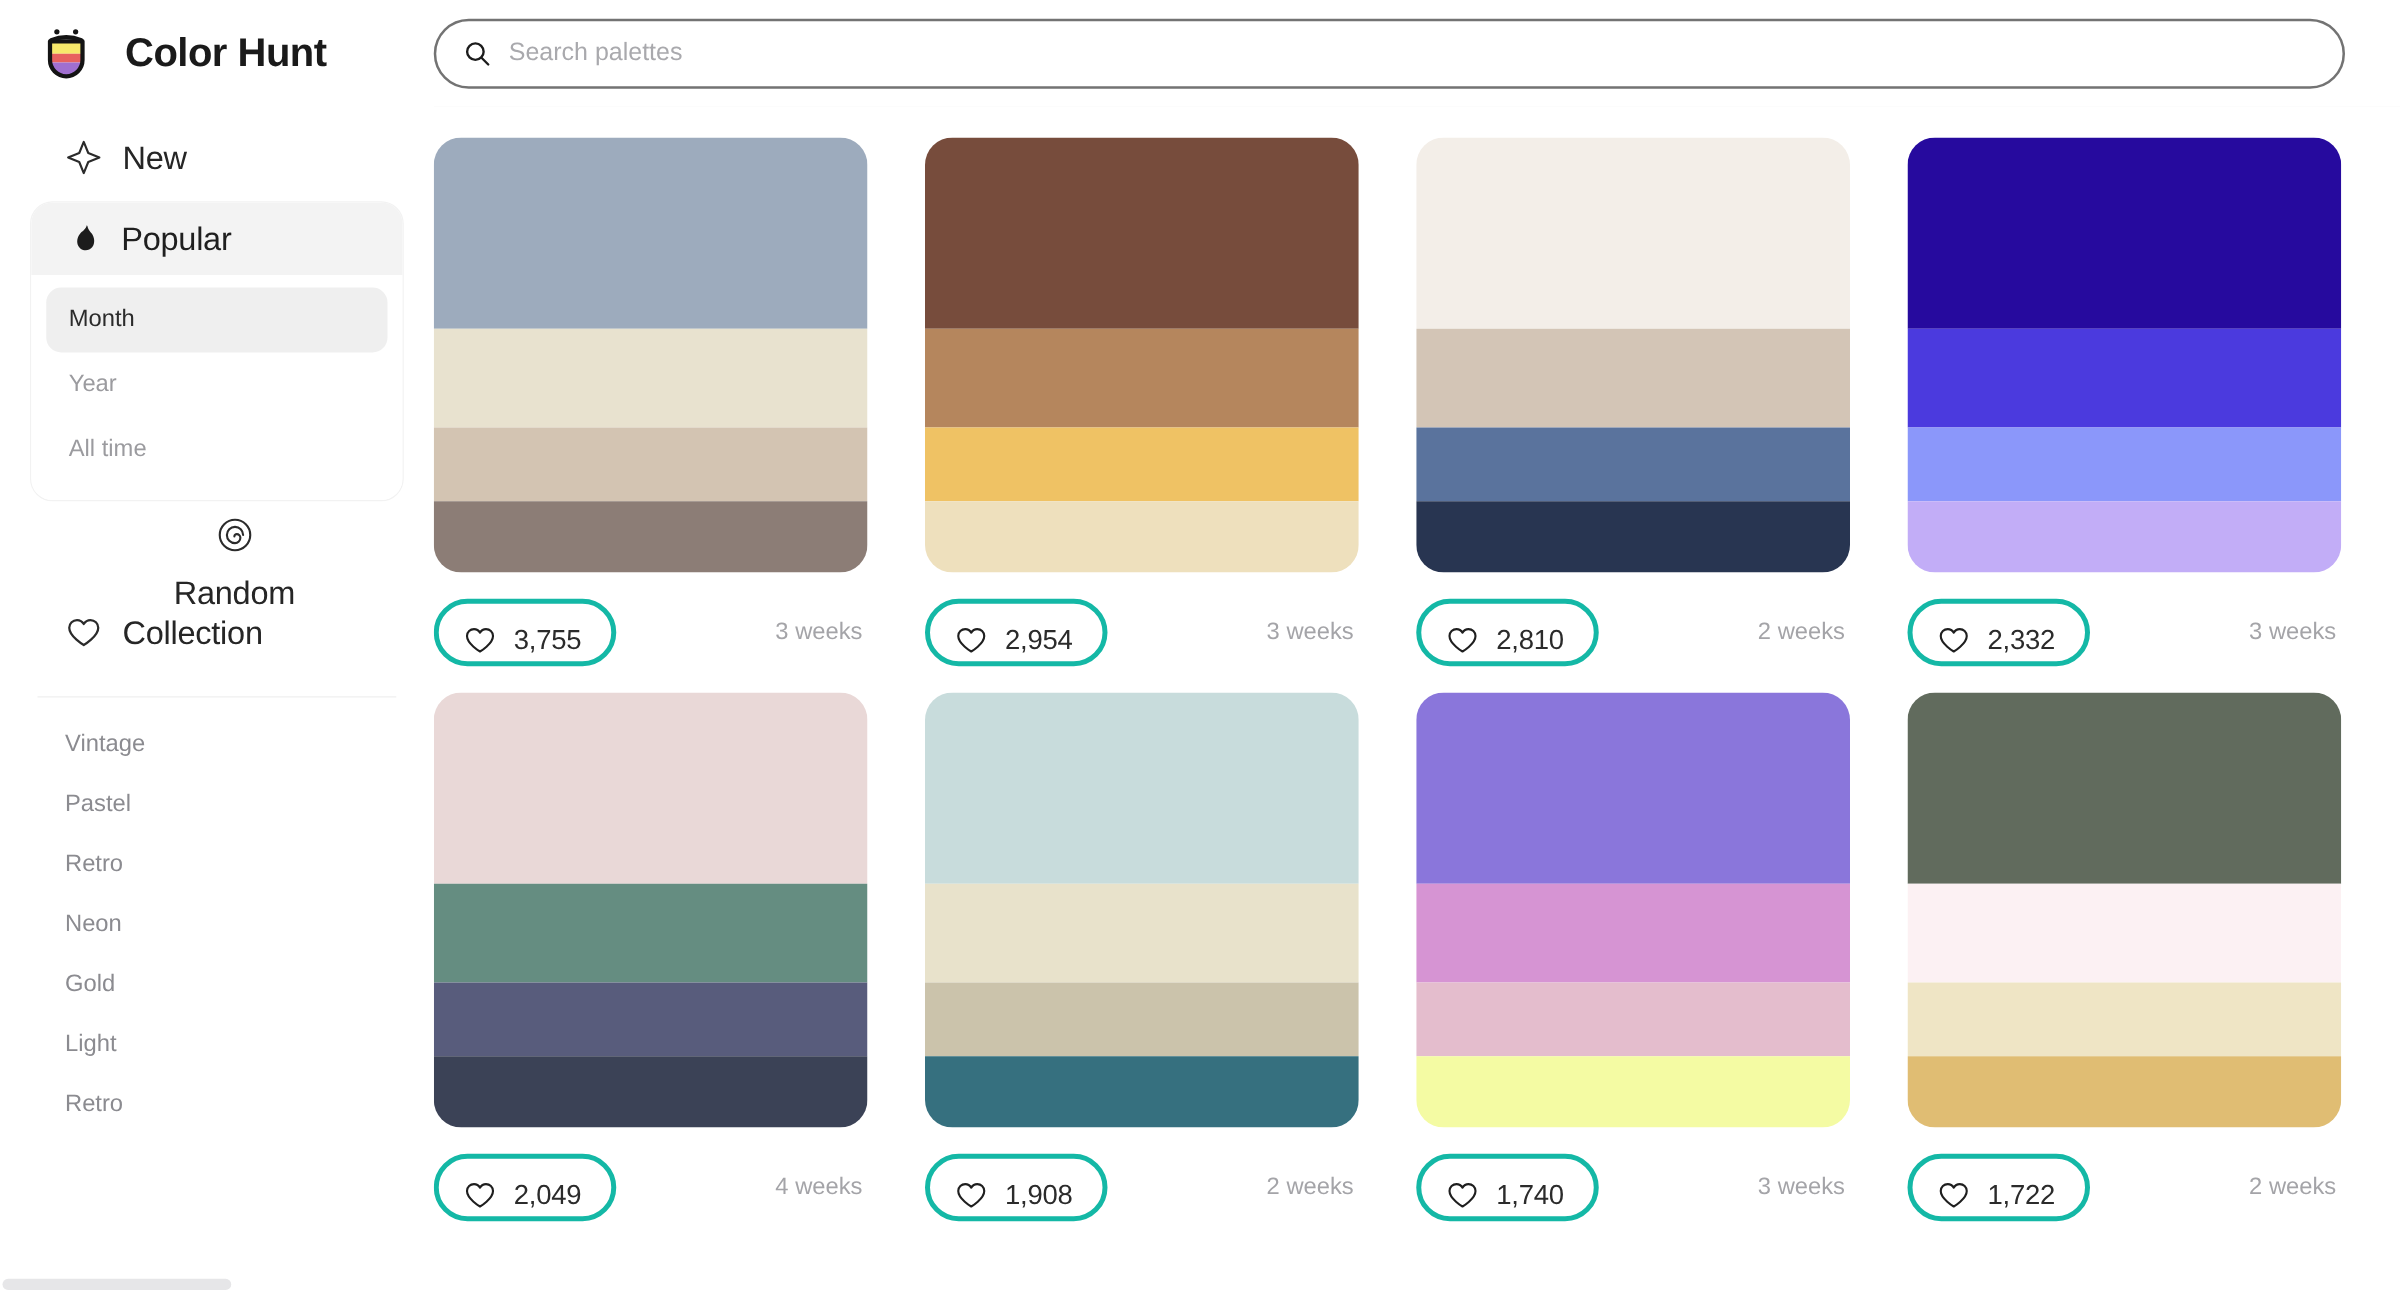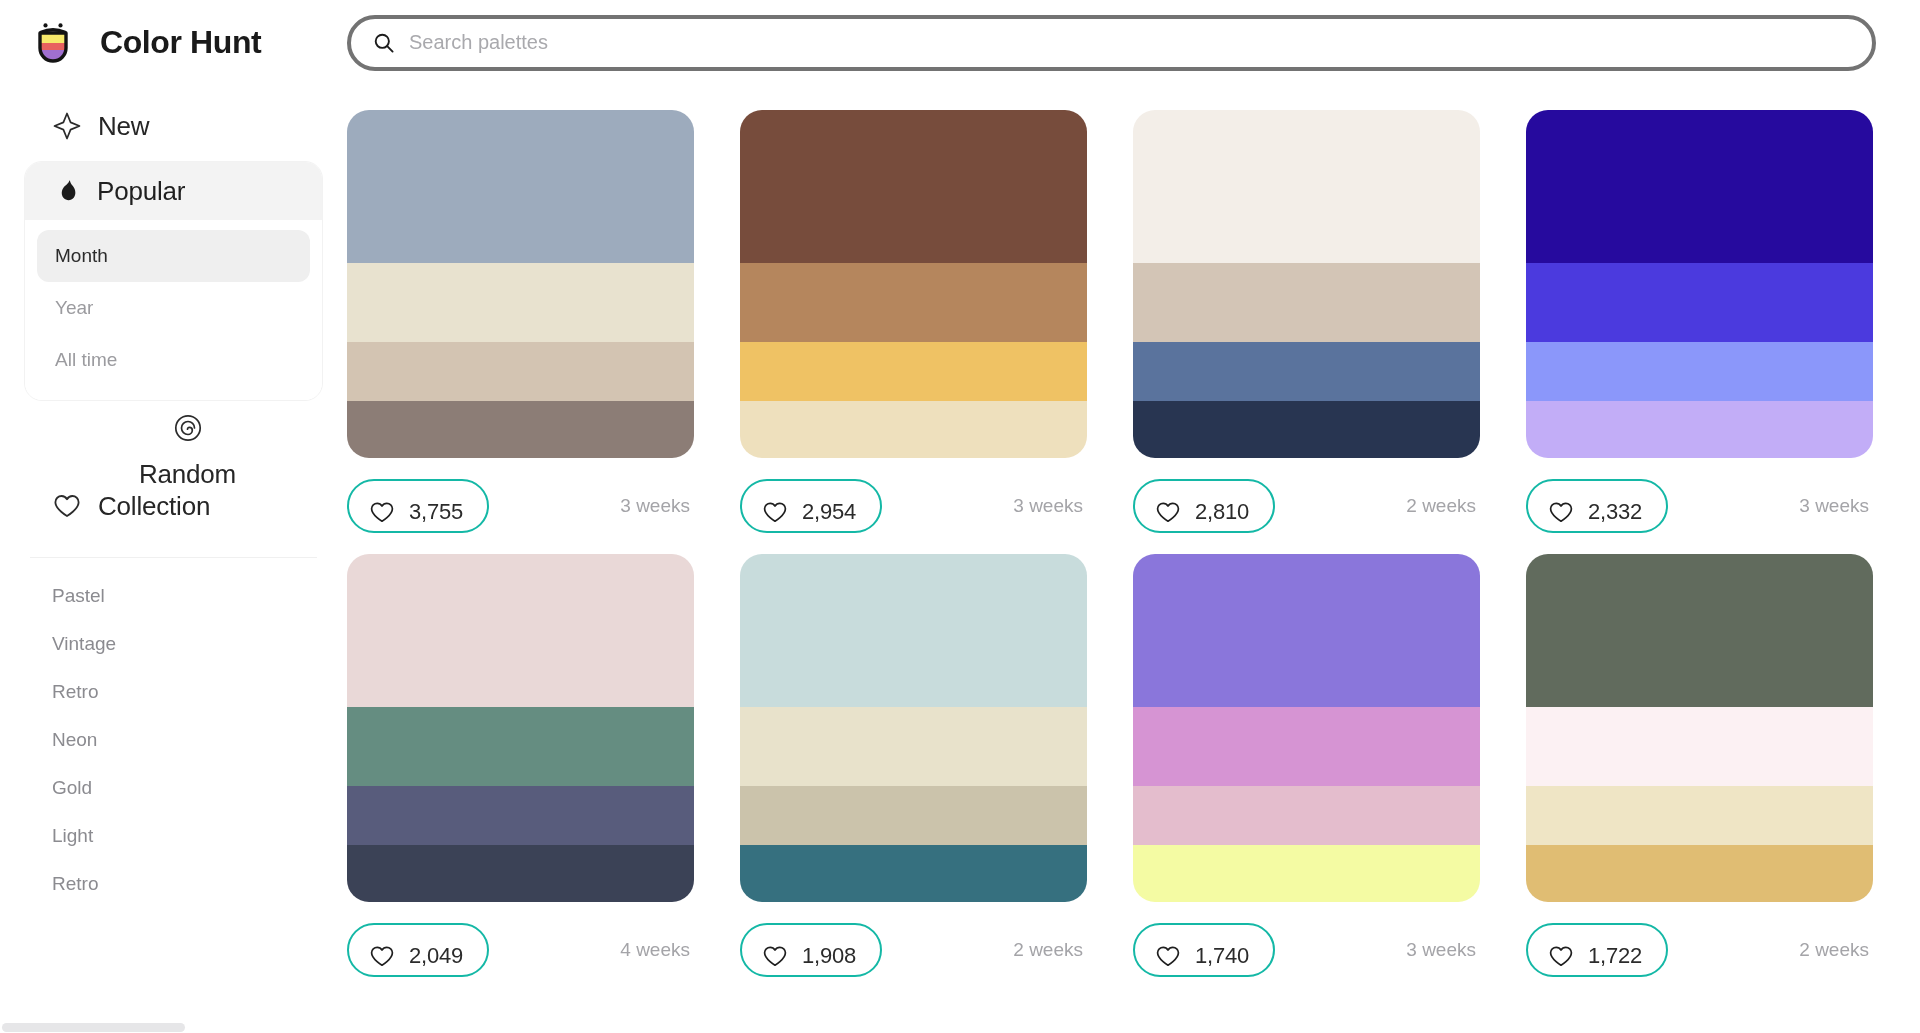--- a/index.html
+++ b/index.html
@@ -60,21 +60,21 @@
   #search-wrap {
     flex: 1;
     padding-right: 44px;
     display: flex;
     align-items: center;
   }
 
   #search-box {
     width: 100%;
     height: 56px;
-    border: 4px solid #737373;
+    border: 2px solid #737373;
     border-radius: 28px;
     background: #ffffff;
     display: flex;
     align-items: center;
     padding: 0 22px;
     gap: 14px;
   }
 
   #search-icon { width: 22px; height: 22px; flex-shrink: 0; display:block; }
 
@@ -229,21 +229,21 @@
     align-items: center;
     justify-content: space-between;
   }
 
   .like-btn {
     display: flex;
     align-items: center;
     gap: 14px;
     height: 54px;
     padding: 12px 24px 0 20px;
-    border: 2px solid #14b8a6;
+    border: 4px solid #14b8a6;
     border-radius: 27px;
     background: #ffffff;
     cursor: pointer;
   }
   .heart-ico { width: 26px; height: 26px; flex-shrink: 0; display:block; }
   .like-count {
     font-size: 22px;
     color: #2b2b2b;
     letter-spacing: -0.2px;
   }
@@ -354,24 +354,24 @@
       <svg class="nav-ico" viewBox="0 0 30 30">
         <path d="M15 25 C15 25 3.4 18.2 3.4 11.2 C3.4 7.6 6.3 5 9.6 5 C12 5 13.9 6.3 15 8.2 C16.1 6.3 18 5 20.4 5 C23.7 5 26.6 7.6 26.6 11.2 C26.6 18.2 15 25 15 25 Z" fill="none" stroke="#2b2b2b" stroke-width="1.8" stroke-linejoin="round"></path>
       </svg>
       <span class="nav-label">Collection</span>
     </div>
 
     <div id="sidebar-divider"></div>
 
     <div style="margin-top:14px;">
       <div class="tag-item">
+        <span>Vintage</span>
+      </div>
+      <div class="tag-item">
         <span>Pastel</span>
-      </div>
-      <div class="tag-item">
-        <span>Vintage</span>
       </div>
       <div class="tag-item">
         <span>Retro</span>
       </div>
       <div class="tag-item">
         <span>Neon</span>
       </div>
       <div class="tag-item">
         <span>Gold</span>
       </div>

